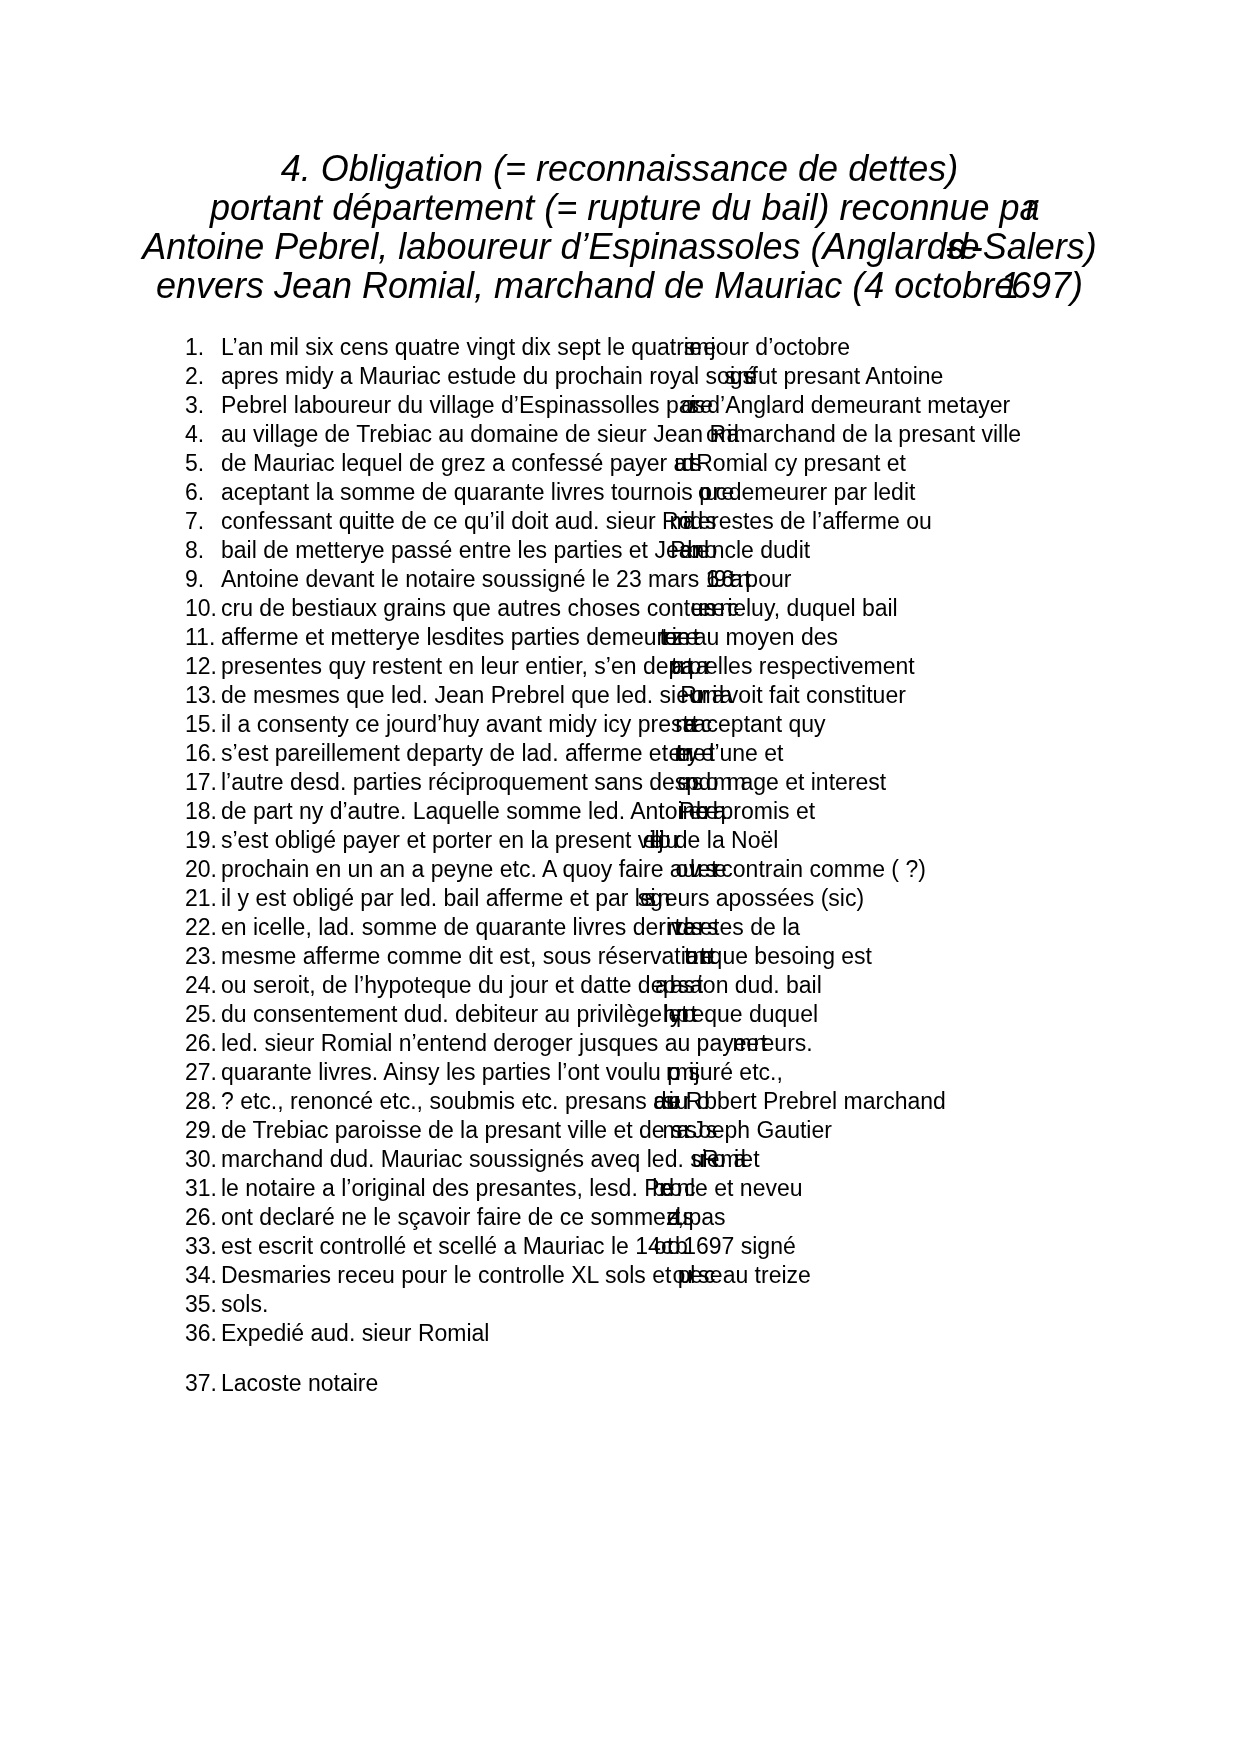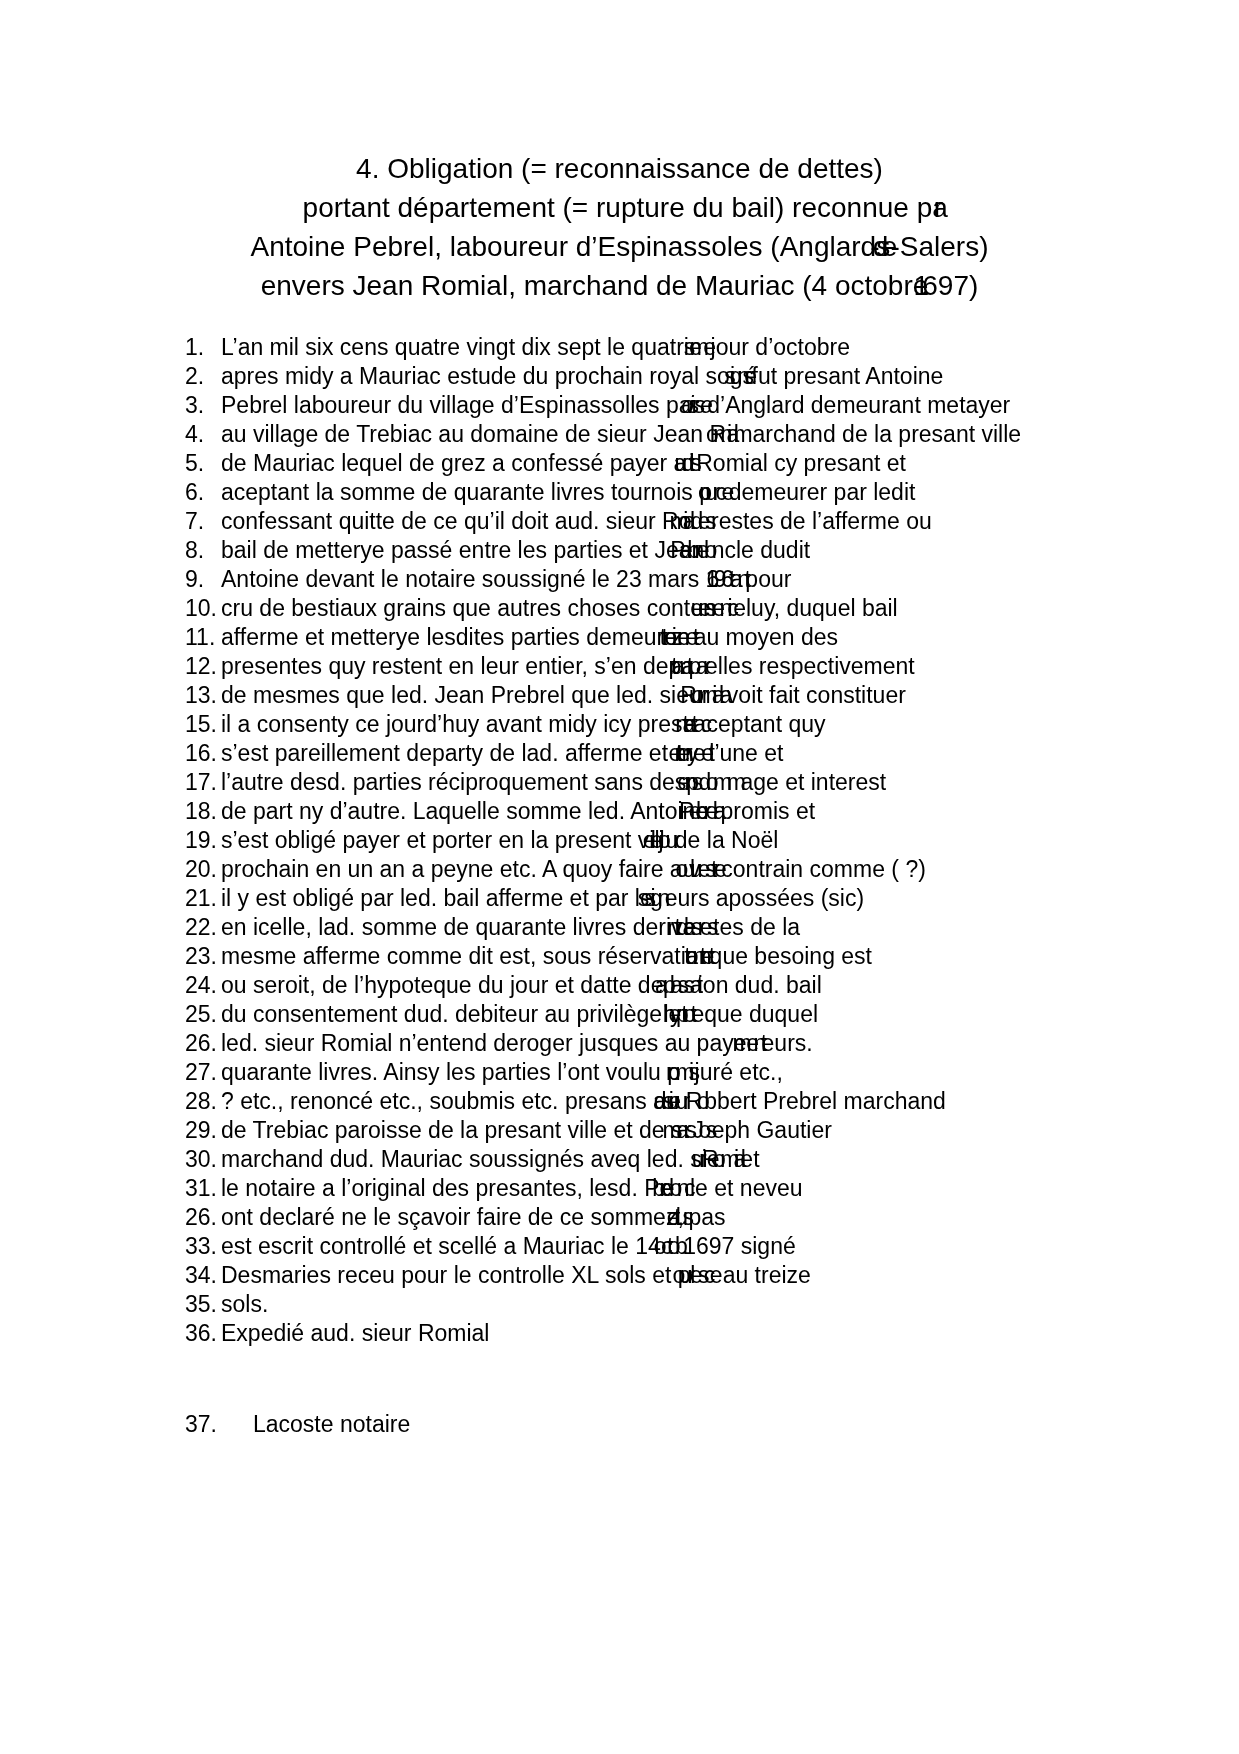--- a/index.html
+++ b/index.html
@@ -8,30 +8,31 @@
     width:1239px;height:1754px;
     background:#ffffff;
     font-family:"Liberation Sans","DejaVu Sans",sans-serif;
     color:#000;
     overflow:hidden;
     margin:0 auto;
   }
   .title-block{
     position:absolute;top:149px;left:0;width:100%;
     text-align:center;
-    font-size:28px;line-height:39px;
+    font-size:36px;line-height:39px;
     white-space:pre;
+    font-style:italic;
   }
   .title-line{height:39px;}
   .list-block{
     position:absolute;top:333px;left:185px;width:1000px;
     font-size:23px;line-height:29px;
   }
   .row{display:flex;height:29px;white-space:pre;}
-  .row.gap-before{margin-top:62px;gap:32px;}
+  .row.gap-before{margin-top:21px;}
   .num{width:36px;flex:none;text-align:left;}
   .line{flex:1;min-width:0;}
   .seg-pre,.seg-mid,.seg-post{display:inline;}
   
   .seg-mid{letter-spacing:-0.24em;}
 </style>
 </head>
 <body>
 
 <div class="page">

